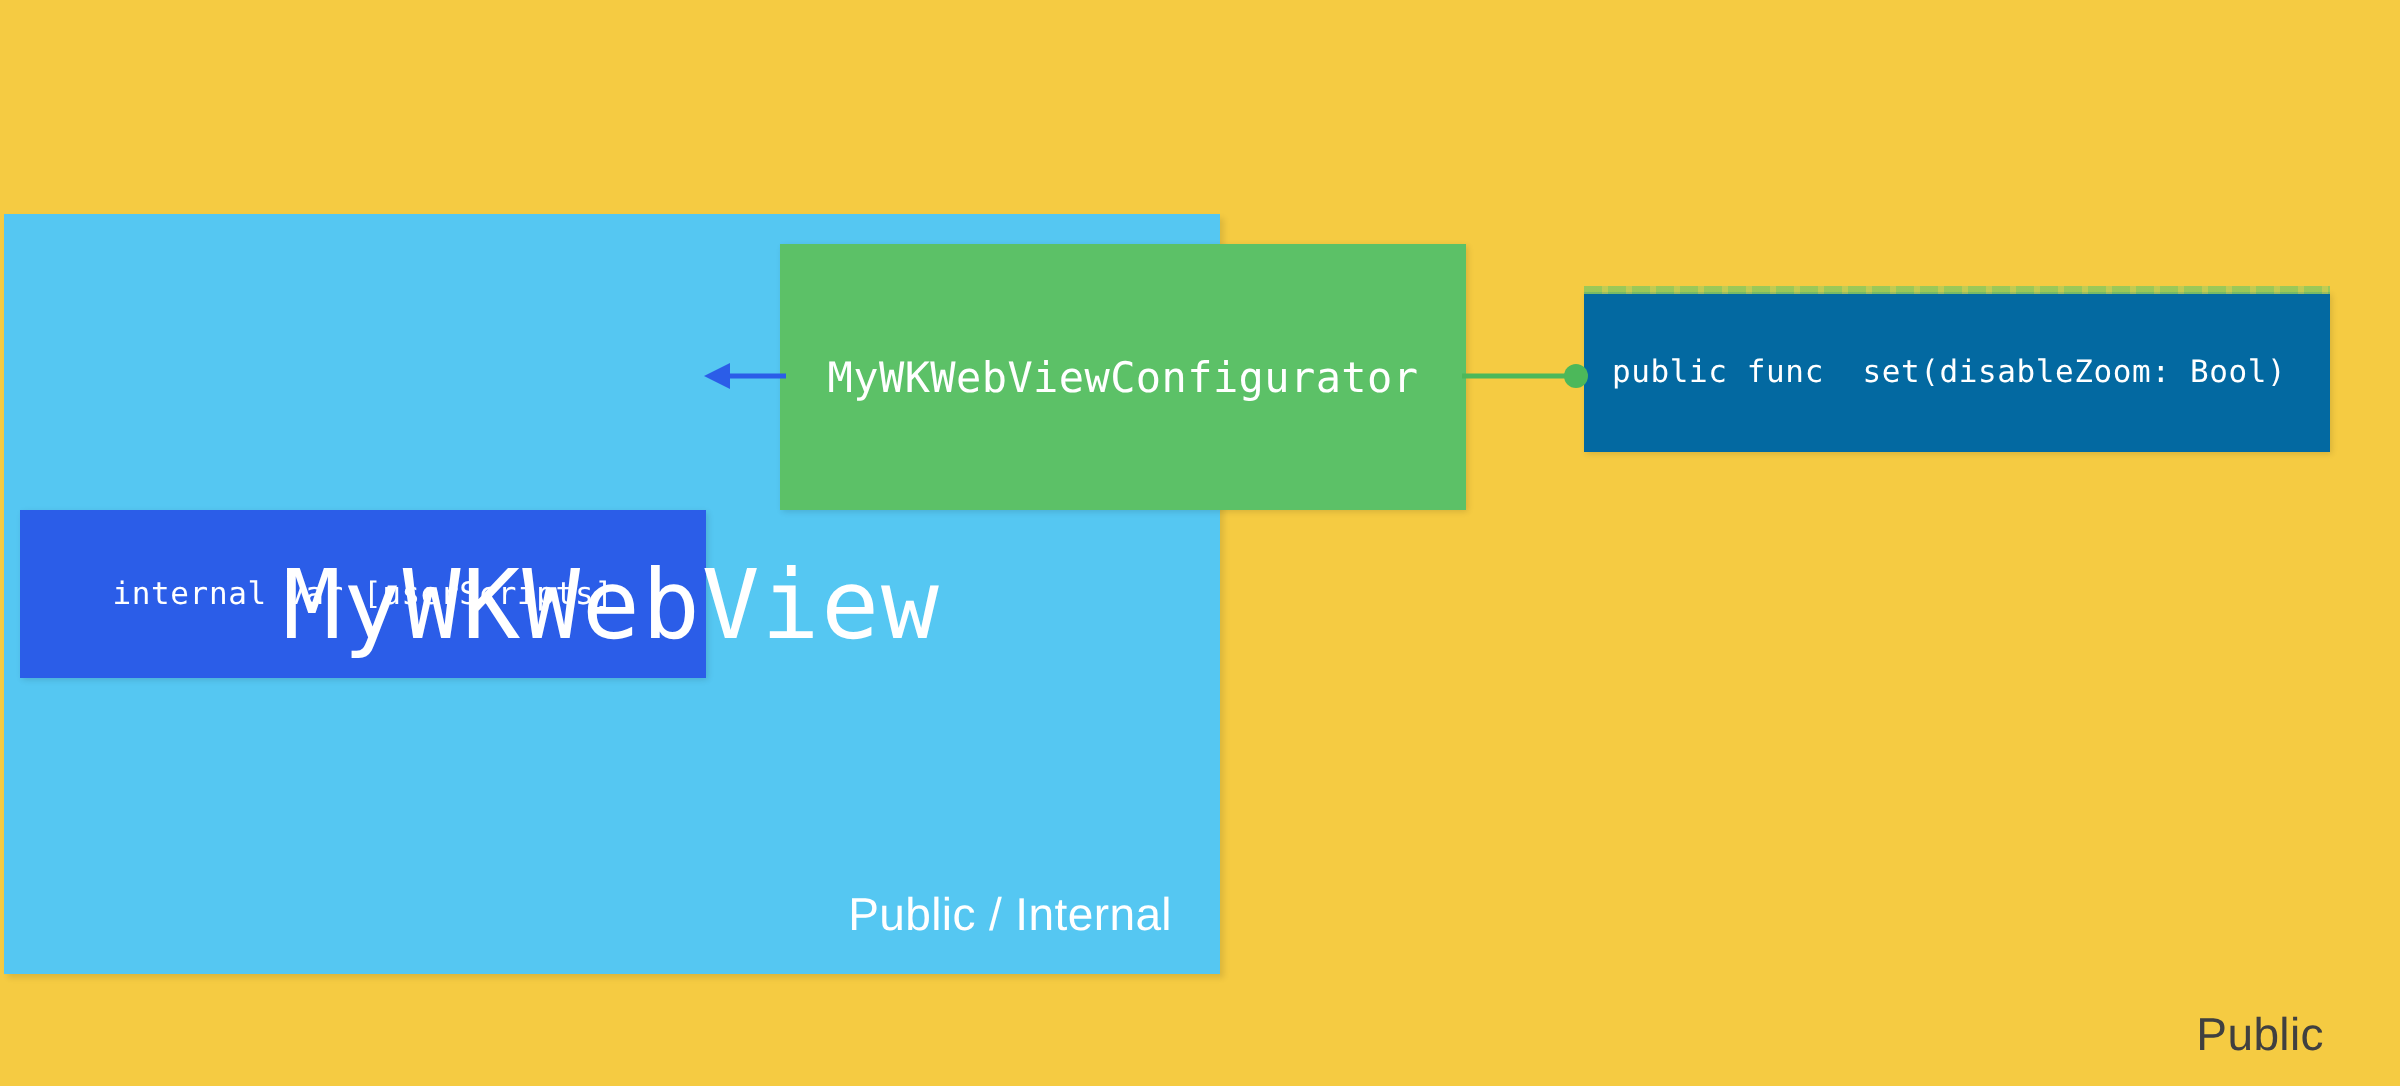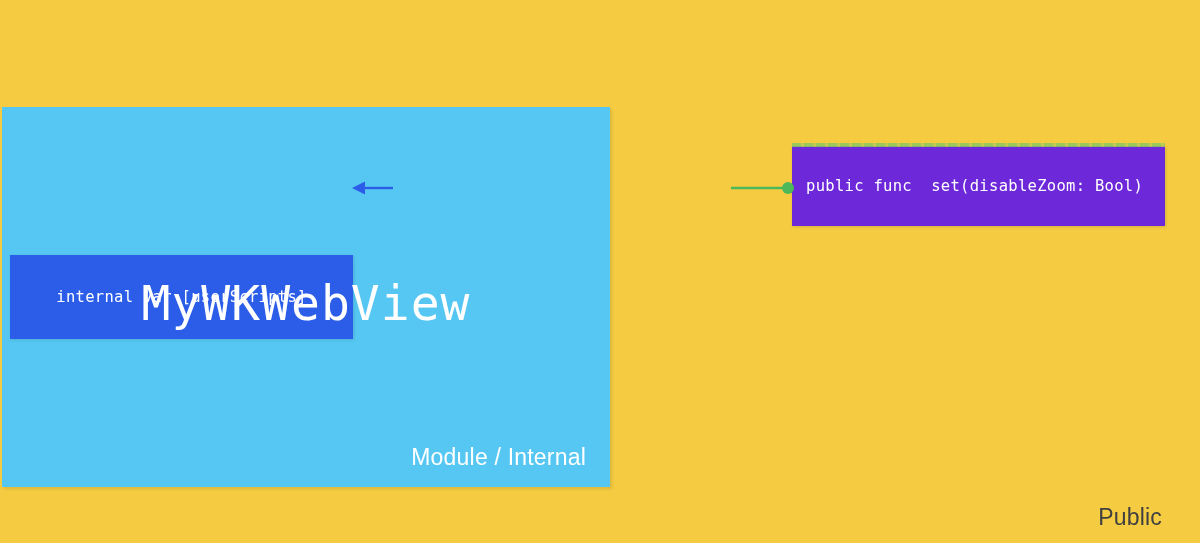--- a/index.html
+++ b/index.html
@@ -107,21 +107,21 @@
     letter-spacing: 0.2px;
   }
 
   
   #publicapi-box {
     position: absolute;
     left: 792px;
     top: 146px;
     width: 373px;
     height: 80px;
-    background: #6d28d9;
+    background: #0369a1;
     display: flex;
     align-items: center;
     box-shadow: 1px 1px 3px rgba(0,0,0,0.12);
   }
   #publicapi-box::before {
     
     content: "";
     position: absolute;
     left: 0; top: -3px;
     width: 100%; height: 4px;
@@ -166,23 +166,26 @@
   <div id="public-region">
 
     <div id="module-region">
 
       <div id="userscripts-box">
         <span id="userscripts-label">internal var [userScripts]</span>
       </div>
 
       <div id="module-title">MyWKWebView</div>
 
-      <div id="module-label">Module / Internal</div>
+      <div id="module-label">Public / Internal</div>
     </div>
 
+    <div id="configurator-box">
+      <span id="configurator-label">MyWKWebViewConfigurator</span>
+    </div>
 
     <div id="publicapi-box">
       <span id="publicapi-label">public func  set(disableZoom: Bool)</span>
     </div>
 
     <svg id="connector-configurator-to-userscripts" viewBox="0 0 42 20" width="42" height="20">
       <line x1="42" y1="10" x2="12" y2="10" stroke="#2b5de8" stroke-width="2.4"></line>
       <polygon points="1,10 14,3.5 14,16.5" fill="#2b5de8"></polygon>
     </svg>
 

